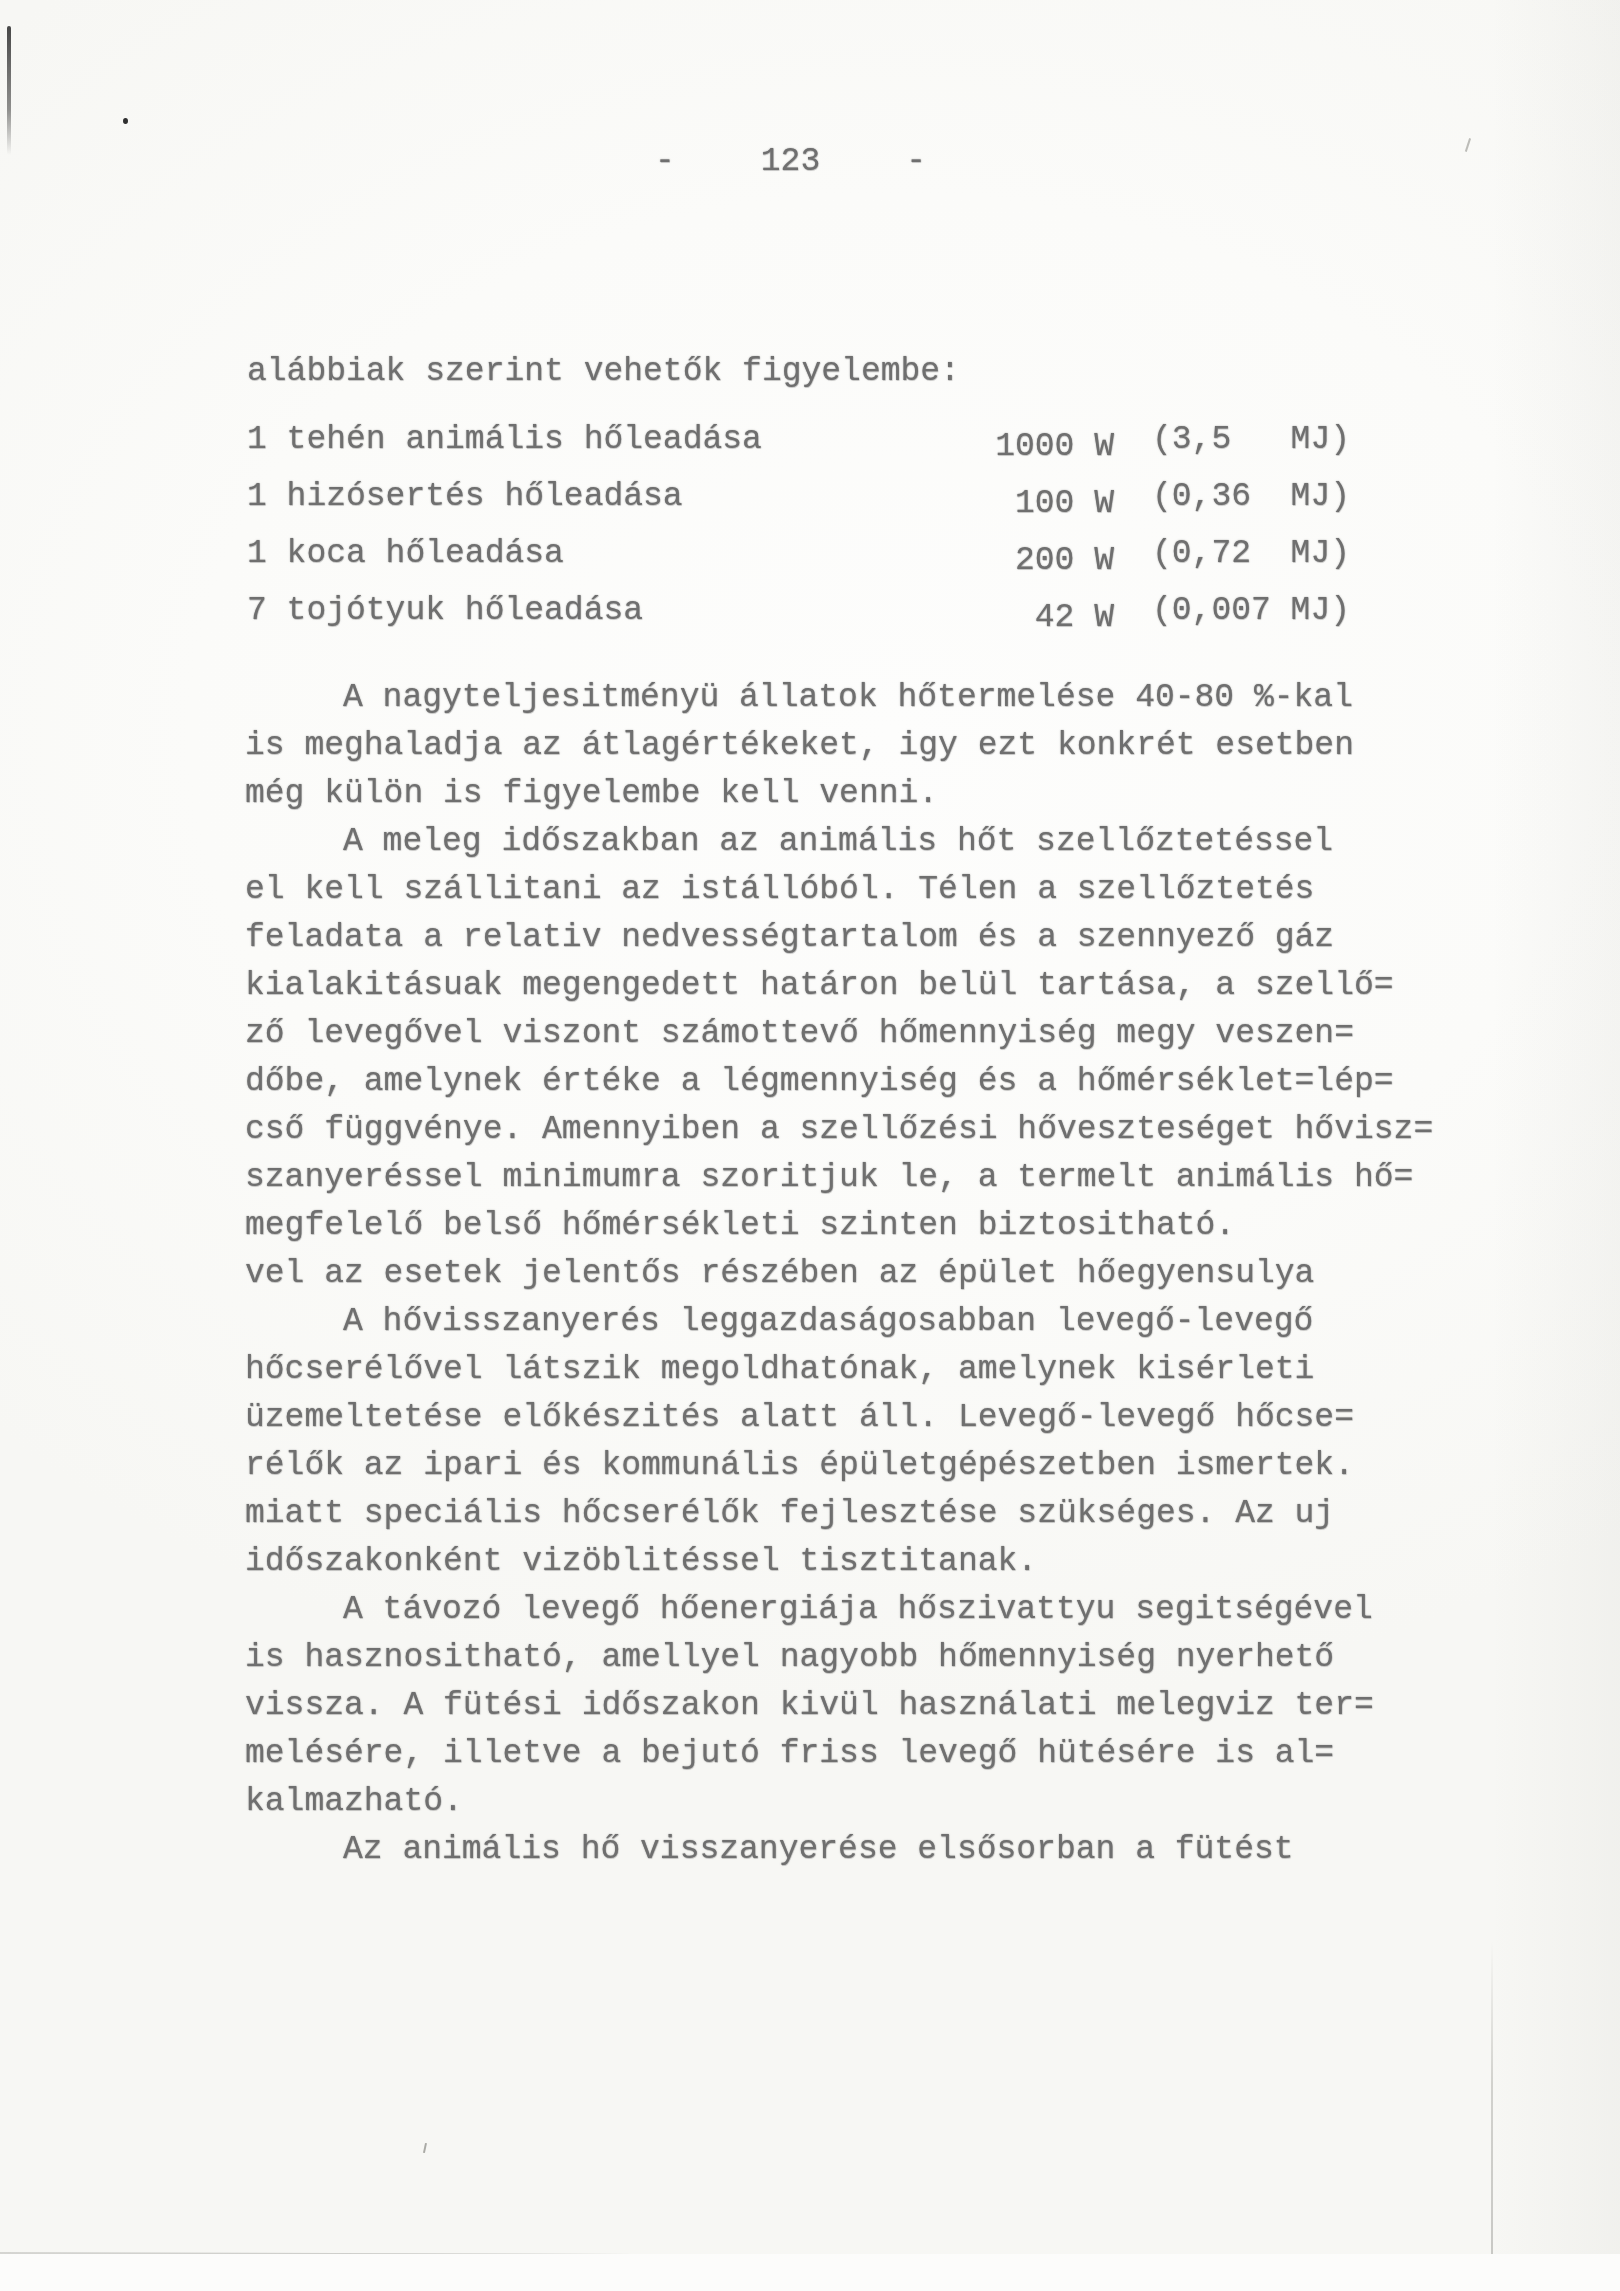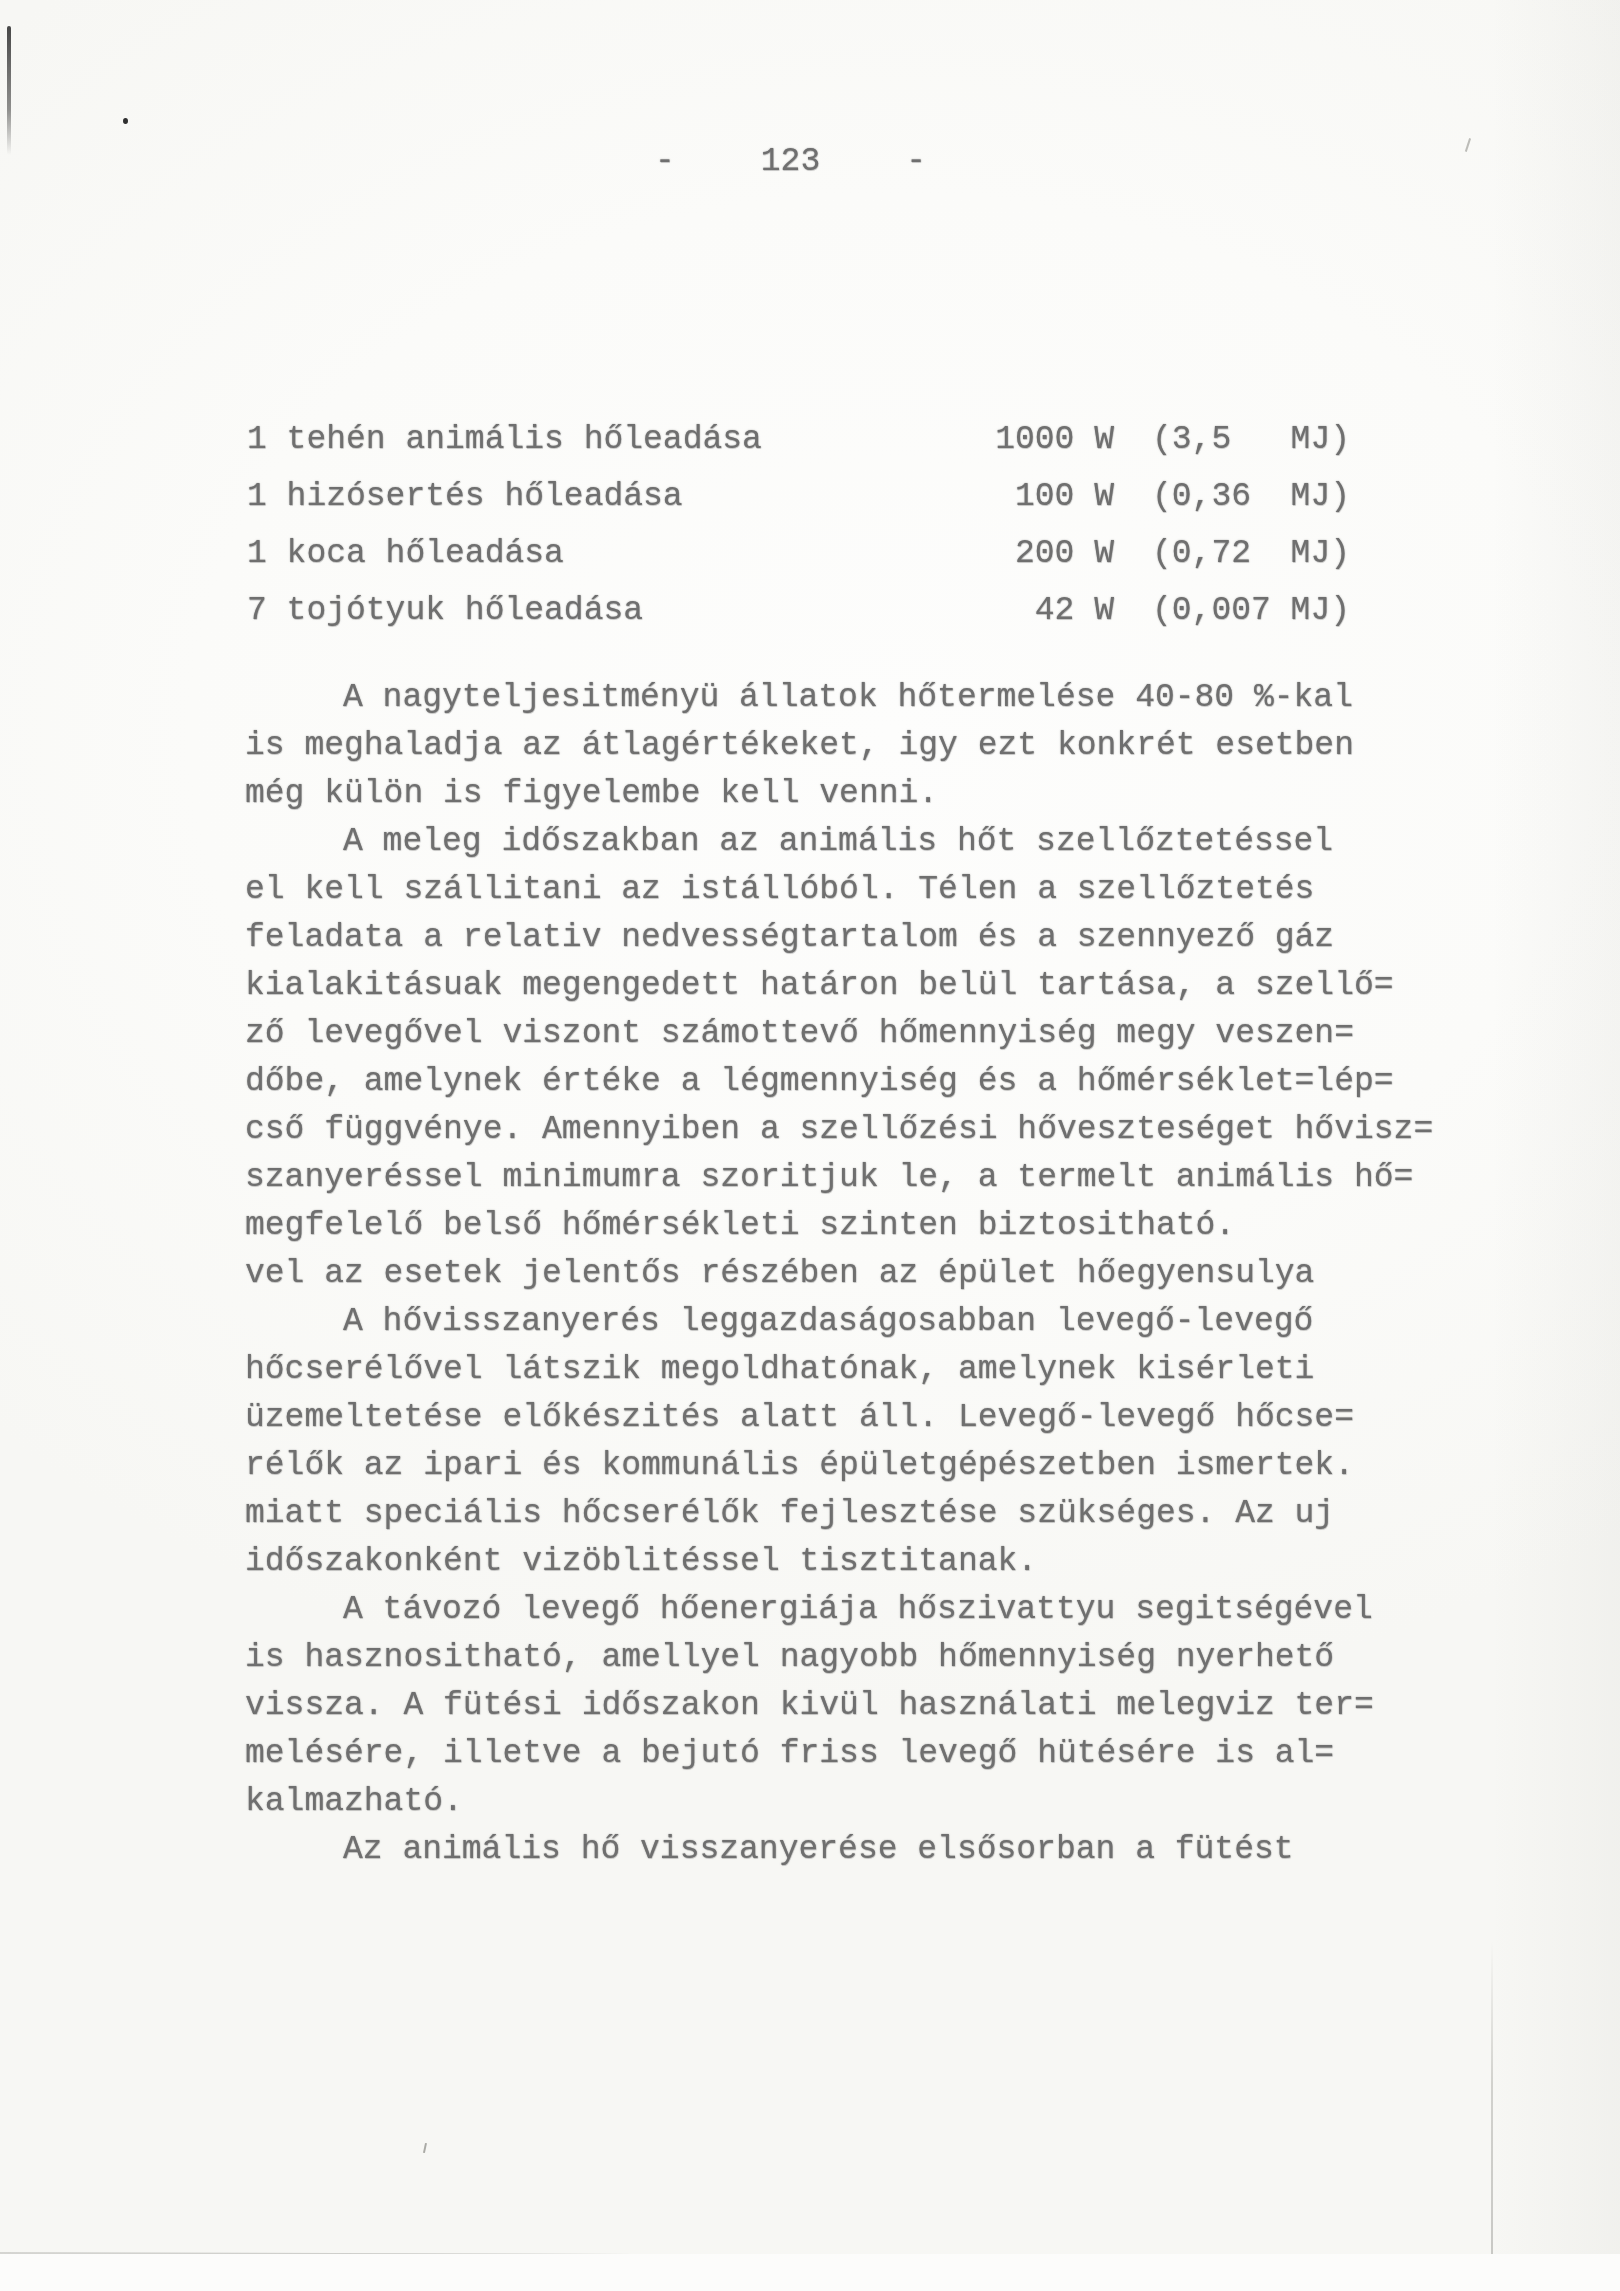--- a/index.html
+++ b/index.html
@@ -22,21 +22,21 @@
   }
   .intro-line{
     position:absolute;left:247px;top:353px;
     font-size:33px;white-space:pre;
   }
   .heat-table{
     position:absolute;left:247px;top:421px;width:1176px;
   }
   .trow{position:relative;height:57px;font-size:33px;white-space:pre;}
   .titem{position:absolute;left:0;top:0;text-align:right;}
-  .tpower{position:absolute;left:627px;top:0;width:240px;text-align:right;}
+  .tpower{position:absolute;left:627px;top:7px;width:240px;text-align:right;}
   .tenergy{position:absolute;left:897px;top:0;margin-left:8px;}
   .body-text{
     position:absolute;left:245px;top:674px;width:1255px;
     font-size:33px;line-height:48px;
   }
   .para{margin:0;padding:0;}
   .tline{white-space:pre;height:48px;}
   .indent{padding-left:98px;}
   
   .artifact{position:absolute;}
@@ -66,20 +66,21 @@
   <div class="artifact edge-right"></div>
   <div class="artifact edge-bottom"></div>
   <div class="artifact below-edge"></div>
 
   <div class="page-header typewriter">
     <span>-</span>
     <span>123</span>
     <span>-</span>
   </div>
 
+  <div class="intro-line typewriter">alábbiak szerint vehetők figyelembe:</div>
 
   <div class="heat-table typewriter">
     <div class="trow">
       <span class="titem">1 tehén animális hőleadása</span>
       <span class="tpower">1000 W</span>
       <span class="tenergy">(3,5   MJ)</span>
     </div>
     <div class="trow">
       <span class="titem">1 hizósertés hőleadása</span>
       <span class="tpower">100 W</span>

